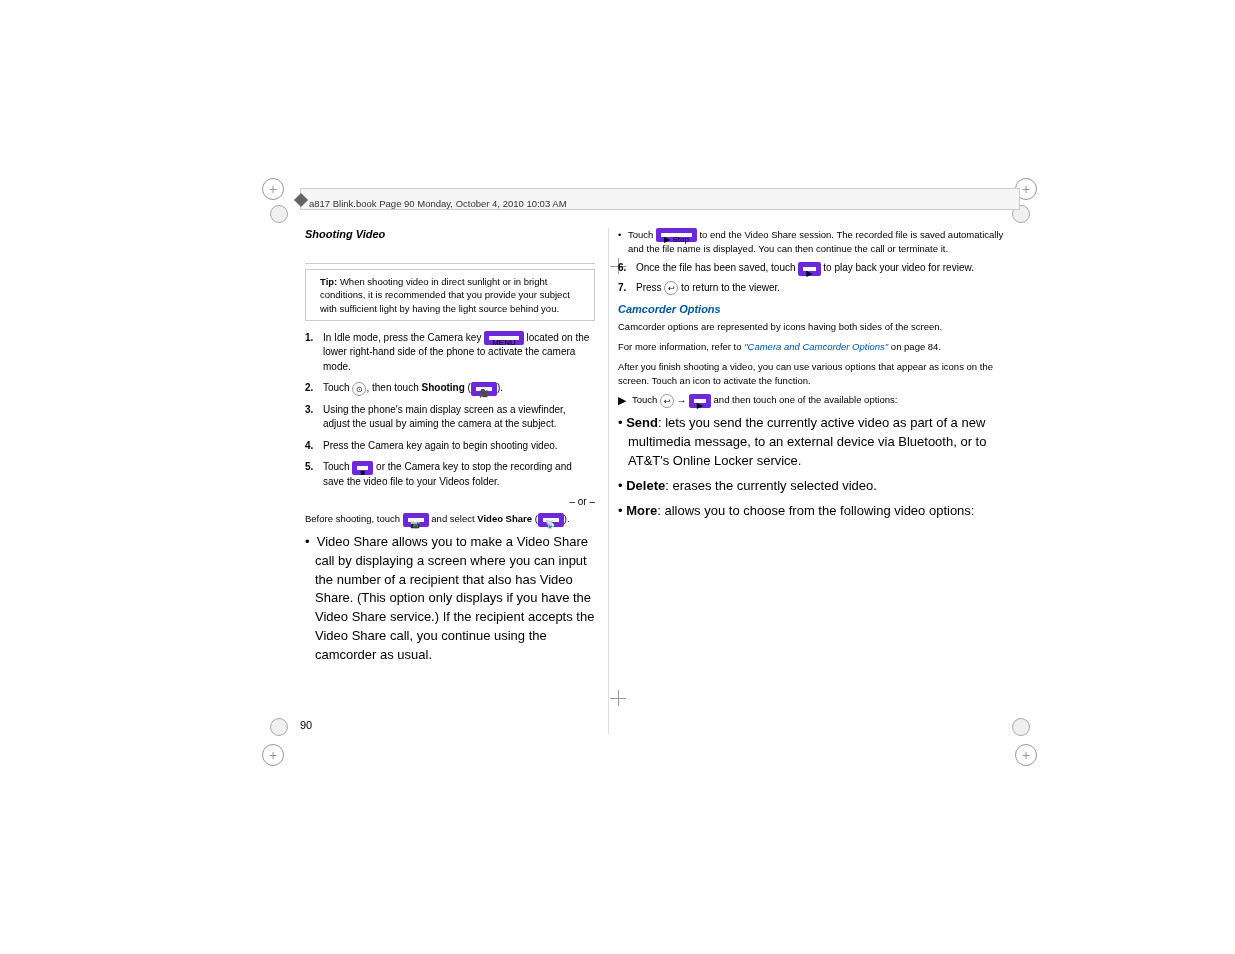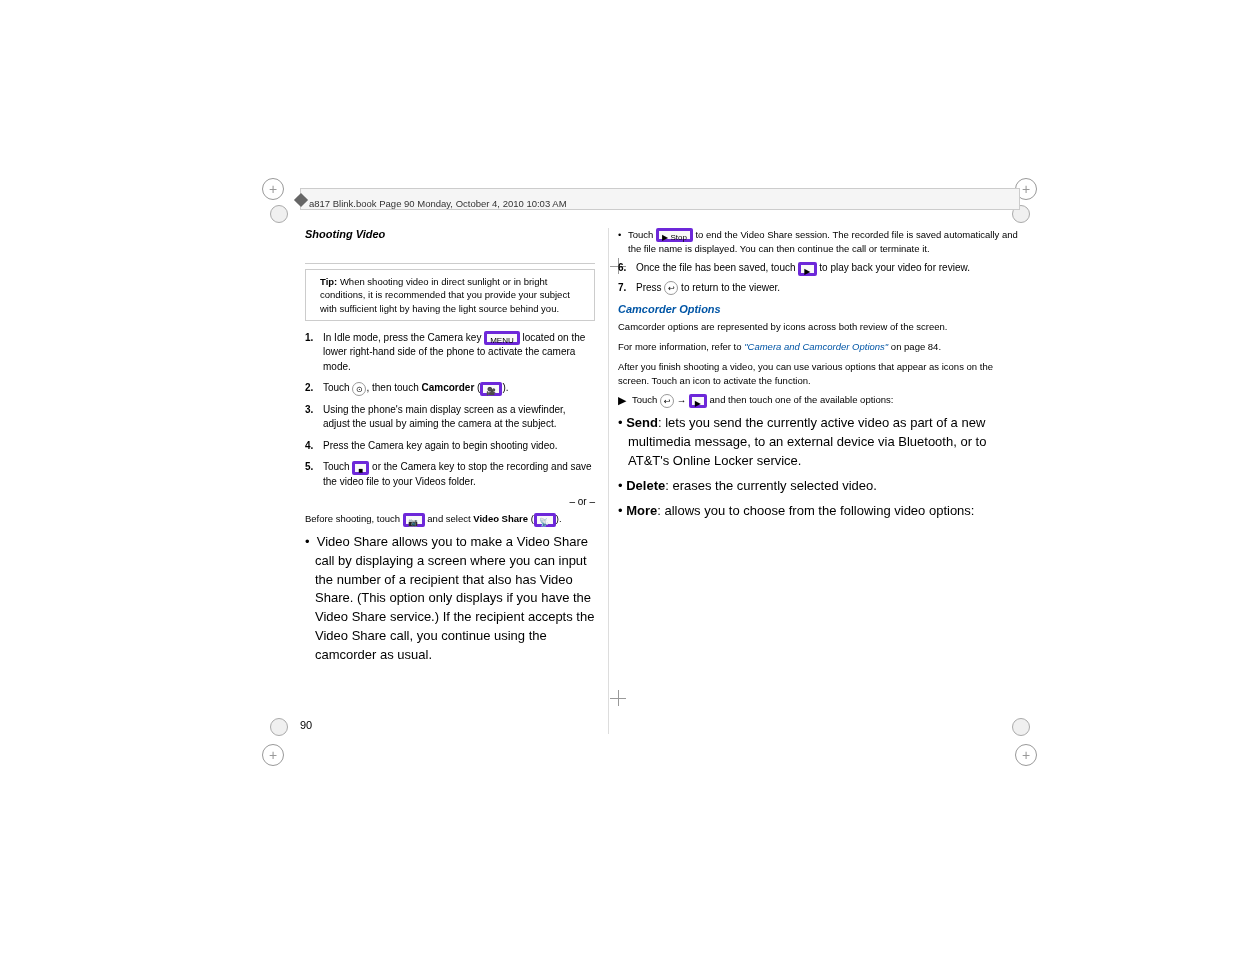--- a/index.html
+++ b/index.html
@@ -178,21 +178,21 @@
       min-width: 18px;
       padding-top: 0;
     }
     .li-content {
       flex: 1;
     }
 
     
     .icon-inline {
       display: inline-block;
-      border: 3px solid #6d28d9;
+      border: 5px solid #6d28d9;
       border-radius: 2px;
       padding: 0 3px;
       font-size: 8px;
       vertical-align: middle;
       background: #f9f9f9;
       line-height: 14px;
       height: 14px;
     }
 
     .icon-circle {
@@ -332,21 +332,21 @@
       <li>
         <span class="num">1.</span>
         <span class="li-content">
           In Idle mode, press the Camera key <span class="icon-inline">MENU</span> located on the lower right-hand side of the phone to activate the camera mode.
         </span>
       </li>
 
       <li>
         <span class="num">2.</span>
         <span class="li-content">
-          Touch <span class="icon-circle">⊙</span>, then touch <strong>Camcorder</strong> (<span class="icon-inline">🎥</span>).
+          Touch <span class="icon-circle">⊙</span>, then touch <strong>Shooting</strong> (<span class="icon-inline">🎥</span>).
         </span>
       </li>
 
       <li>
         <span class="num">3.</span>
         <span class="li-content">
           Using the phone's main display screen as a viewfinder, adjust the usual by aiming the camera at the subject.
         </span>
       </li>
 
@@ -402,21 +402,21 @@
         <span class="num">7.</span>
         <span class="li-content">
           Press <span class="icon-circle">↩</span> to return to the viewer.
         </span>
       </li>
 
     </ol>
 
     <div class="subsection-title">Camcorder Options</div>
 
-    <div class="body-text">Camcorder options are represented by icons across both review of the screen.</div>
+    <div class="body-text">Camcorder options are represented by icons having both sides of the screen.</div>
 
     <div class="body-text">
       For more information, refer to <span class="link-text">"Camera and Camcorder Options"</span> on page 84.
     </div>
 
 
     <div class="body-text">After you finish shooting a video, you can use various options that appear as icons on the screen. Touch an icon to activate the function.</div>
 
     <div class="arrow-bullet">
       <span class="arrow-sym">▶</span>

